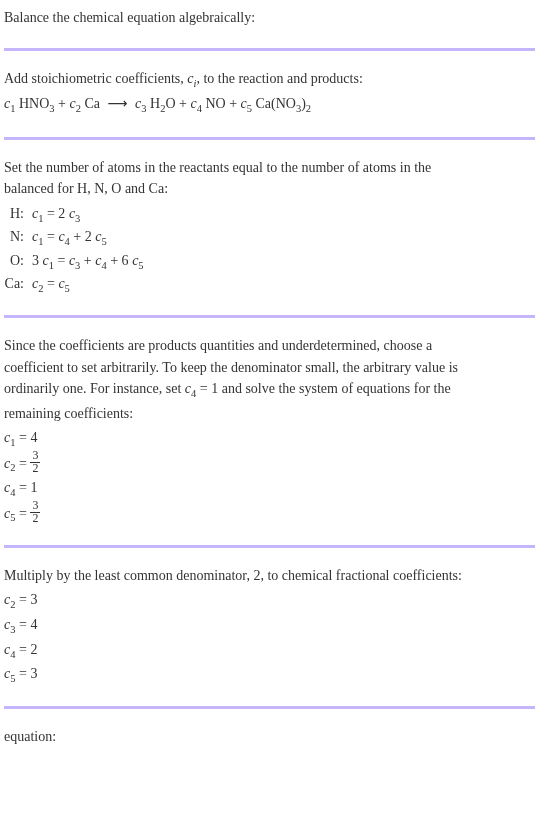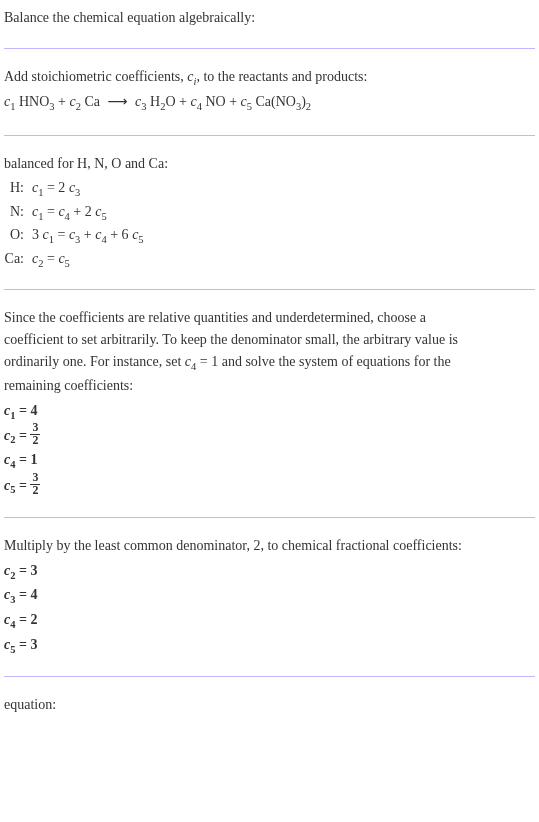--- a/index.html
+++ b/index.html
@@ -9,21 +9,21 @@
     }
     body {
       font-family: Georgia, 'Times New Roman', serif;
       font-size: 14px;
       color: #333;
       background: #fff;
       width: 539px;
       padding: 8px 4px;
     }
     .section {
-      border-bottom: 1px solid #c4b5fd;
+      border-bottom: 3px solid #c4b5fd;
       padding-bottom: 18px;
       margin-bottom: 18px;
     }
     .section.no-border {
       border-bottom: none;
     }
     .text-line {
       line-height: 1.4;
       margin-bottom: 2px;
     }
@@ -44,21 +44,20 @@
       padding-right: 8px;
     }
     .atom-eq {
       flex: 1;
     }
     .coef-list {
       margin-top: 4px;
     }
     .coef-row {
       line-height: 1.6;
-      font-weight: bold;
     }
     sub {
       font-size: 0.75em;
       vertical-align: sub;
     }
     .sub-i {
       font-style: italic;
     }
     .frac {
       display: inline-block;
@@ -85,28 +84,29 @@
   </style>
 </head>
 <body>
 
 <div class="section">
   <div class="text-line">Balance the chemical equation algebraically:</div>
 </div>
 
 <div class="section">
   <div class="text-line">
-    <span>Add stoichiometric coefficients, </span><span class="sub-i">c<sub>i</sub></span><span>, to the reactants and products:</span>
+    <span>Add stoichiometric coefficients, </span><span class="sub-i">c<sub>i</sub></span><span>, to the reaction and products:</span>
   </div>
   <div class="equation-line">
     <span class="sub-i">c</span><sub>1</sub> HNO<sub>3</sub> + <span class="sub-i">c</span><sub>2</sub> Ca <span class="arrow">⟶</span> <span class="sub-i">c</span><sub>3</sub> H<sub>2</sub>O + <span class="sub-i">c</span><sub>4</sub> NO + <span class="sub-i">c</span><sub>5</sub> Ca(NO<sub>3</sub>)<sub>2</sub>
   </div>
 </div>
 
 <div class="section">
+  <div class="text-line">Set the number of atoms in the reactants equal to the number of atoms in the</div>
   <div class="text-line">balanced for H, N, O and Ca:</div>
   <div class="atom-table">
     <div class="atom-row">
       <div class="atom-label">H:</div>
       <div class="atom-eq"><span class="sub-i">c</span><sub>1</sub> = 2 <span class="sub-i">c</span><sub>3</sub></div>
     </div>
     <div class="atom-row">
       <div class="atom-label">N:</div>
       <div class="atom-eq"><span class="sub-i">c</span><sub>1</sub> = <span class="sub-i">c</span><sub>4</sub> + 2 <span class="sub-i">c</span><sub>5</sub></div>
     </div>
@@ -115,21 +115,21 @@
       <div class="atom-eq">3 <span class="sub-i">c</span><sub>1</sub> = <span class="sub-i">c</span><sub>3</sub> + <span class="sub-i">c</span><sub>4</sub> + 6 <span class="sub-i">c</span><sub>5</sub></div>
     </div>
     <div class="atom-row">
       <div class="atom-label">Ca:</div>
       <div class="atom-eq"><span class="sub-i">c</span><sub>2</sub> = <span class="sub-i">c</span><sub>5</sub></div>
     </div>
   </div>
 </div>
 
 <div class="section">
-  <div class="text-line">Since the coefficients are relative quantities and underdetermined, choose a</div>
+  <div class="text-line">Since the coefficients are products quantities and underdetermined, choose a</div>
   <div class="text-line">coefficient to set arbitrarily. To keep the denominator small, the arbitrary value is</div>
   <div class="text-line">ordinarily one. For instance, set <span class="sub-i">c</span><sub>4</sub> = 1 and solve the system of equations for the</div>
   <div class="text-line">remaining coefficients:</div>
   <div class="coef-list">
     <div class="coef-row"><span class="sub-i">c</span><sub>1</sub> = <span>4</span></div>
     <div class="coef-row"><span class="sub-i">c</span><sub>2</sub> = <span class="frac"><span class="num">3</span><span class="den">2</span></span></div>
     <div class="coef-row"><span class="sub-i">c</span><sub>4</sub> = <span>1</span></div>
     <div class="coef-row"><span class="sub-i">c</span><sub>5</sub> = <span class="frac"><span class="num">3</span><span class="den">2</span></span></div>
   </div>
 </div>

